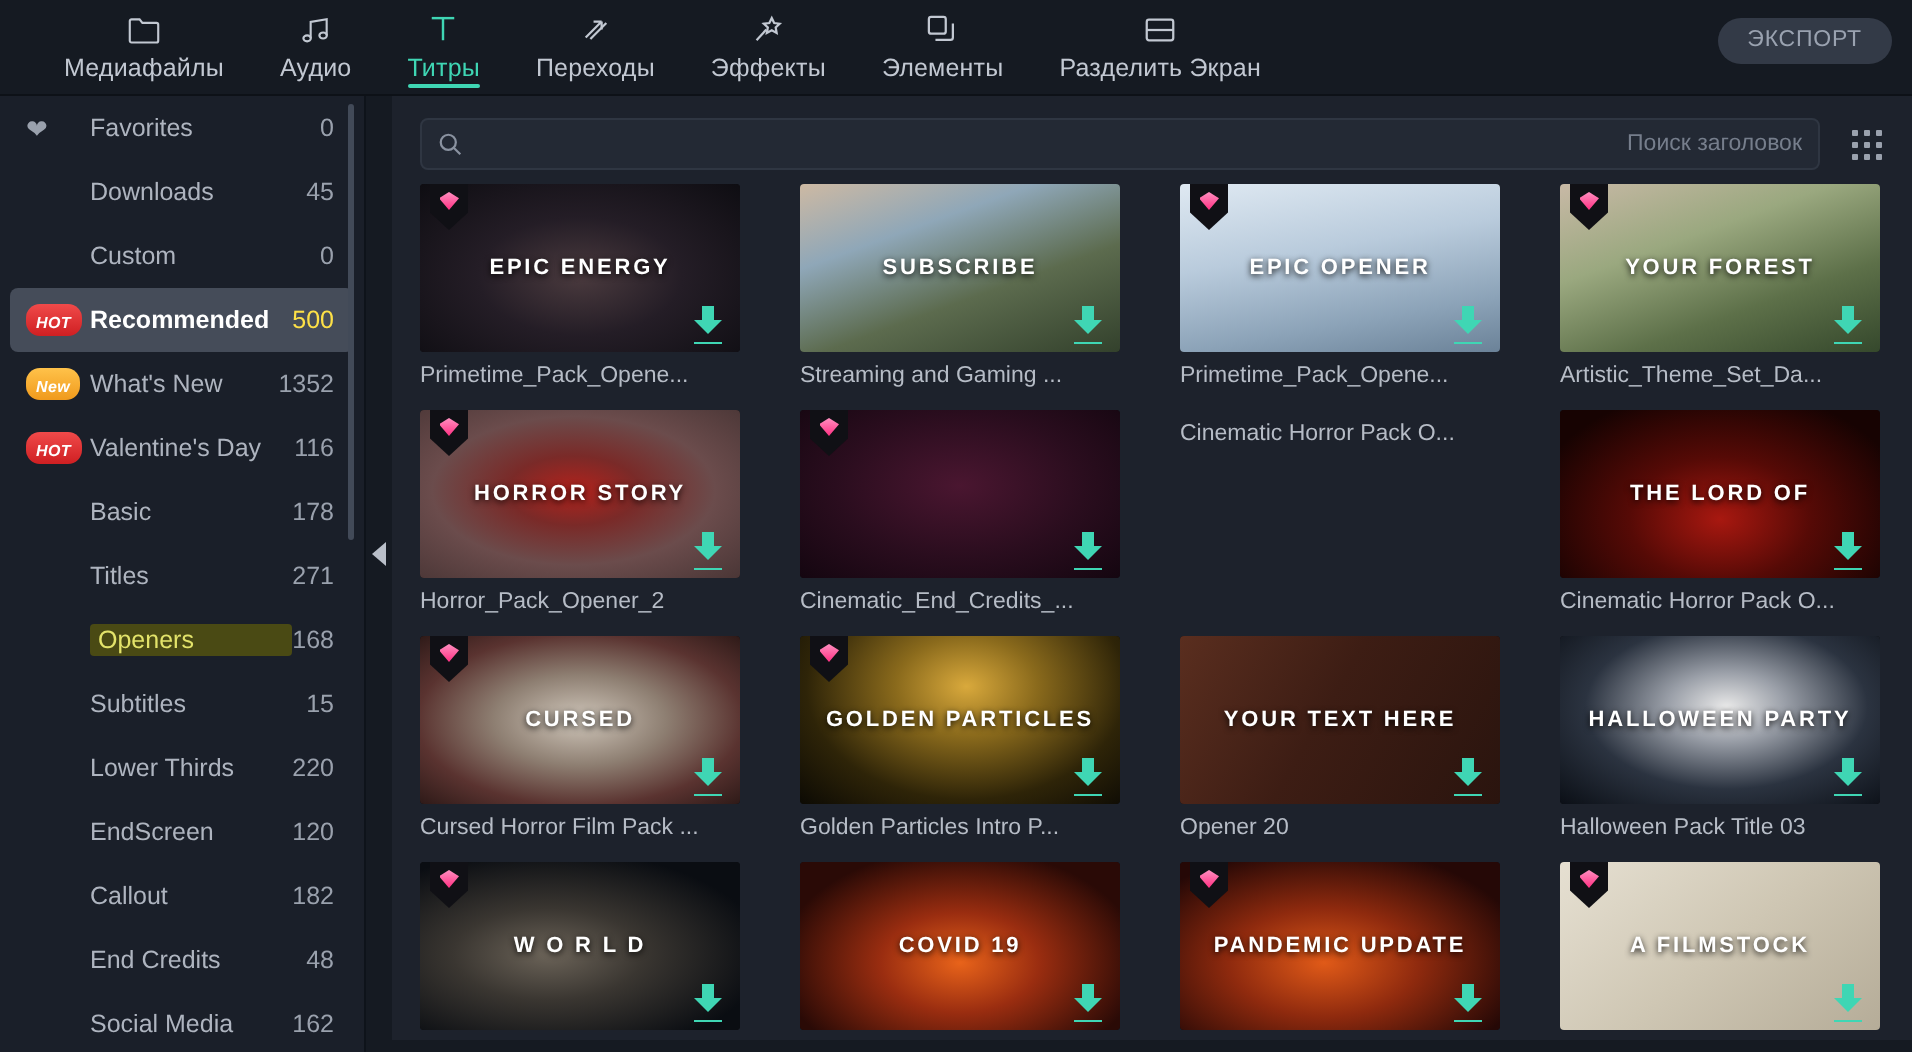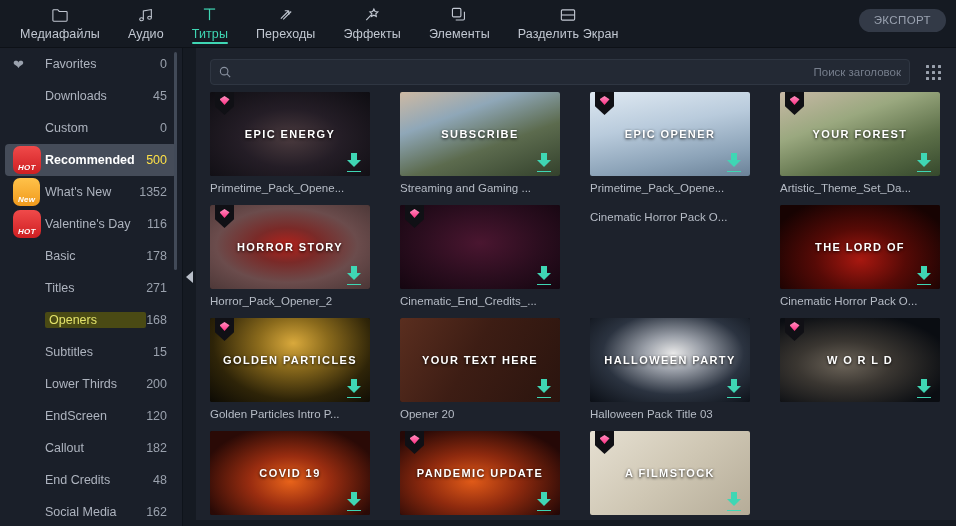--- a/index.html
+++ b/index.html
@@ -12,21 +12,21 @@
   }
   #app { position: relative; width: 956px; height: 526px; background: #151a22; }
 
   
   .topbar {
     position: absolute; left: 0; top: 0; width: 956px; height: 48px;
     background: #151a22;
     border-bottom: 1px solid #0d1117;
     display: flex; align-items: flex-start;
   }
-  .tabs { display: flex; align-items: flex-start; height: 48px; padding-left: 6px; }
+  .tabs { display: flex; align-items: flex-start; height: 48px; padding-left: 18px; }
   .tab {
     position: relative;
     display: flex; flex-direction: column; align-items: center; justify-content: flex-start;
     padding: 5px 14px 0 14px; height: 48px; cursor: pointer;
     min-width: 60px;
   }
   .tab .ticon { height: 19px; display: flex; align-items: center; justify-content: center; }
   .tab .tlabel {
     font-size: 12.5px; color: #c2c8d2; margin-top: 3px; white-space: nowrap;
     letter-spacing: .1px;
@@ -69,21 +69,21 @@
   .side-item.selected .sname { color: #ffffff; font-weight: bold; }
   .side-item .scount { font-size: 12.5px; color: #9aa1ad; }
   .side-item.selected .scount { color: #fde047; }
   .side-item.highlight .sname {
     background: #4a4a14; color: #e3e36a; padding: 1px 4px; border-radius: 2px;
   }
 
   .heart-icon { color: #9aa1ad; font-size: 13px; line-height: 1; }
   .pill {
     display: inline-block; font-size: 8px; font-weight: bold; color: #fff;
-    padding: 18px 5px 2px 5px; border-radius: 7px; letter-spacing: .2px;
+    padding: 6px 5px 2px 5px; border-radius: 7px; letter-spacing: .2px;
     line-height: 1; font-style: italic;
   }
   .pill.hot { background: linear-gradient(180deg,#f04a4a,#cf1f22); }
   .pill.new { background: linear-gradient(180deg,#ffc24a,#f09a1c); }
 
   .side-scroll {
     position: absolute; right: 3px; top: 4px; width: 3px; height: 218px;
     background: #424a58; border-radius: 2px;
   }
   .side-divider {
@@ -301,21 +301,21 @@
         <span class="scount">168</span>
       </div>
       <div class="side-item">
         <span class="lead"></span>
         <span class="sname">Subtitles</span>
         <span class="scount">15</span>
       </div>
       <div class="side-item">
         <span class="lead"></span>
         <span class="sname">Lower Thirds</span>
-        <span class="scount">200</span>
+        <span class="scount">220</span>
       </div>
       <div class="side-item">
         <span class="lead"></span>
         <span class="sname">EndScreen</span>
         <span class="scount">120</span>
       </div>
       <div class="side-item">
         <span class="lead"></span>
         <span class="sname">Callout</span>
         <span class="scount">182</span>
@@ -460,20 +460,35 @@
             <div class="dl">
               <span class="shaft"></span>
               <span class="head"></span>
               <span class="base"></span>
             </div>
           </div>
           <div class="caption">Cinematic Horror Pack O...</div>
         </div>
         <div class="card">
           <div class="thumb">
+            <div class="art" style="background:radial-gradient(ellipse at 50% 50%, #cfc6ba 0%, #8e7f72 38%, #5a3330 72%, #2e1a18 100%)"></div>
+            <div class="arttext">CURSED</div>
+            <div class="badge-diamond">
+              <span class="gem"></span>
+            </div>
+            <div class="dl">
+              <span class="shaft"></span>
+              <span class="head"></span>
+              <span class="base"></span>
+            </div>
+          </div>
+          <div class="caption">Cursed Horror Film Pack ...</div>
+        </div>
+        <div class="card">
+          <div class="thumb">
             <div class="art" style="background:radial-gradient(ellipse at 52% 30%, #d9a93c 0%, #8a6a1c 30%, #2e2408 68%, #0c0a04 100%)"></div>
             <div class="arttext">GOLDEN PARTICLES</div>
             <div class="badge-diamond">
               <span class="gem"></span>
             </div>
             <div class="dl">
               <span class="shaft"></span>
               <span class="head"></span>
               <span class="base"></span>
             </div>

